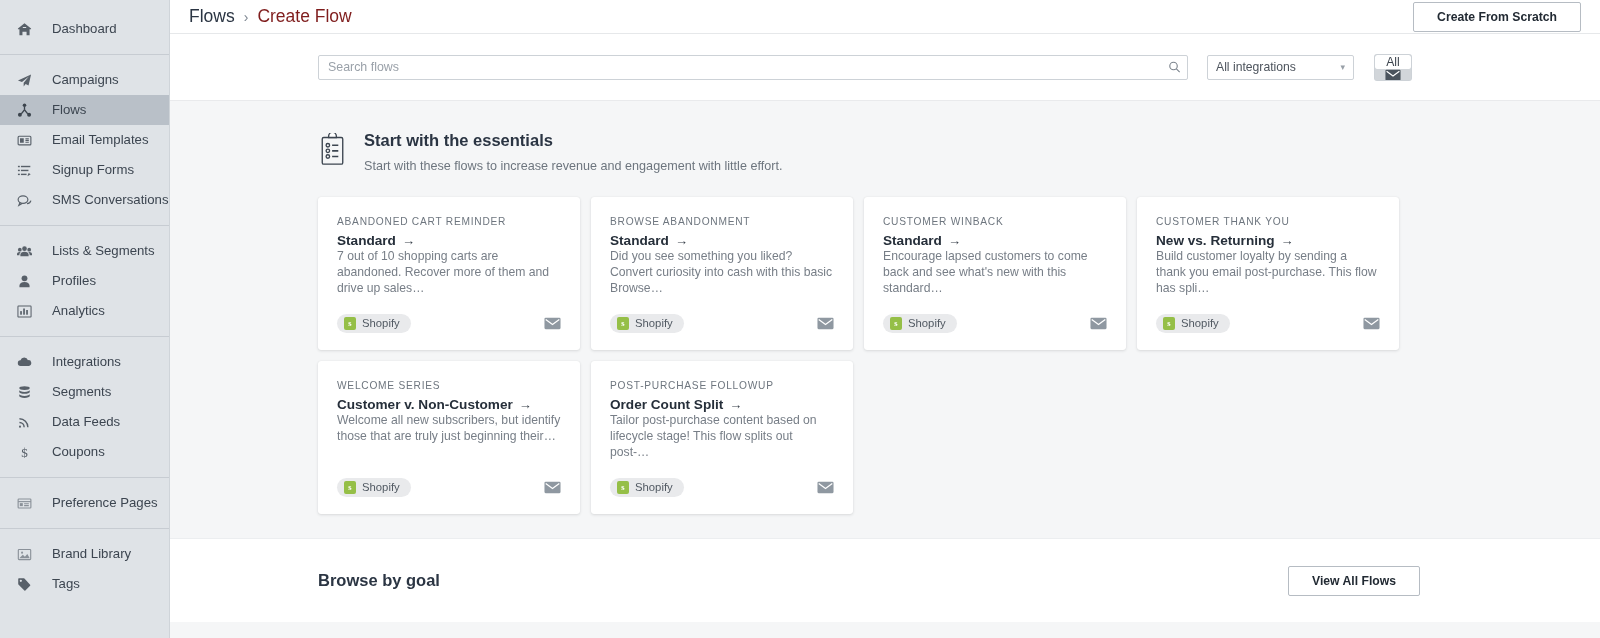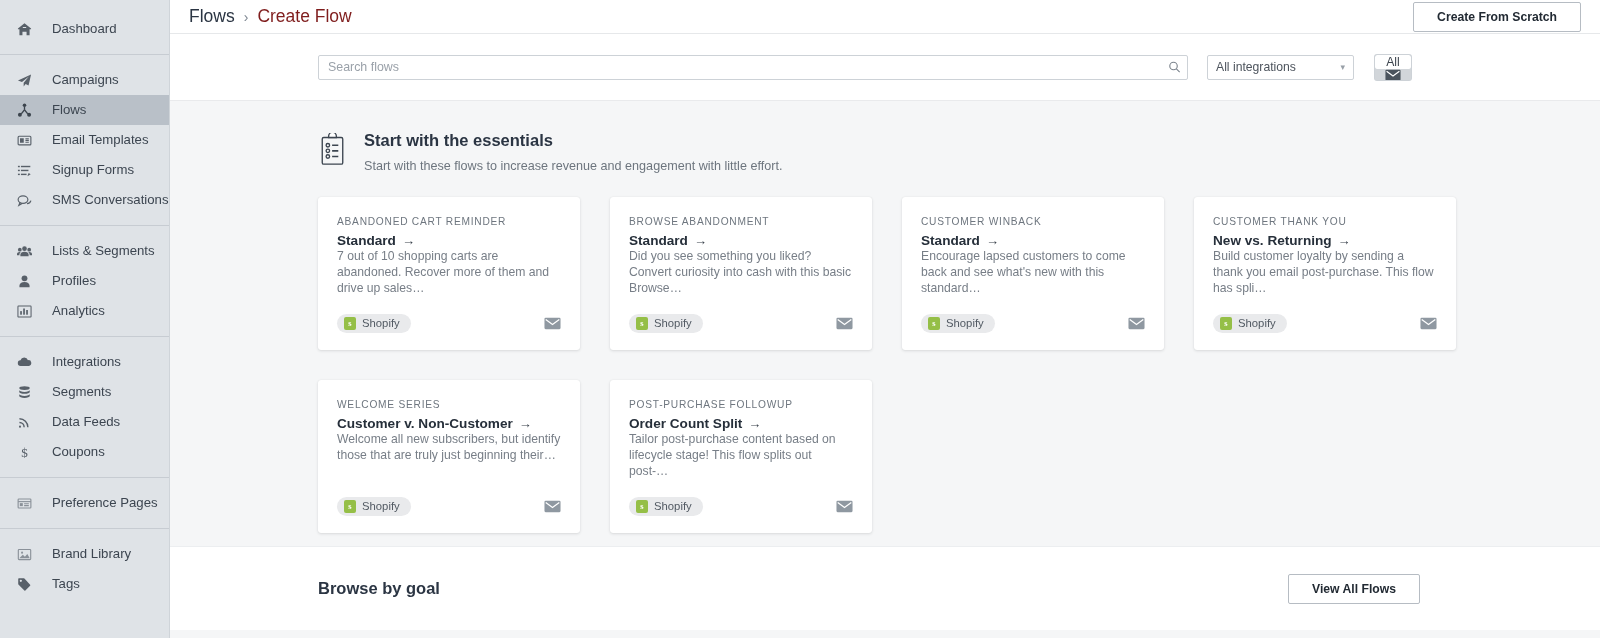--- a/index.html
+++ b/index.html
@@ -118,21 +118,21 @@
   .seg-btn.active { background: #ffffff; box-shadow: 0 0 0 1px #c6ccd2; border-radius: 2px; }
   .seg-btn .env { color: #414a53; display: flex; }
 
   
   .content { flex: 1; background: #f5f6f7; overflow: hidden; position: relative; }
   .section-head { display: flex; align-items: flex-start; padding: 29px 0 0 148px; gap: 17px; }
   .clip-icon { margin-top: 3px; flex: 0 0 auto; }
   .section-title { font-size: 16.5px; font-weight: bold; color: #2b3543; line-height: 1.25; }
   .section-sub { font-size: 12.6px; color: #6d757e; margin-top: 8px; }
 
-  .cards { display: flex; flex-wrap: wrap; gap: 30px; padding: 24px 0 0 148px; width: 1290px; }
+  .cards { display: flex; flex-wrap: wrap; gap: 11px; padding: 24px 0 0 148px; width: 1290px; }
   .card {
     width: 262px; height: 153px;
     background: #fff;
     border-radius: 3px;
     box-shadow: 0 1px 3px rgba(32,40,48,0.13), 0 0 1px rgba(32,40,48,0.10);
     padding: 19px 19px 0 19px;
     display: flex; flex-direction: column;
     cursor: pointer;
     position: relative;
   }
@@ -163,21 +163,21 @@
   .badge-mark {
     width: 12px; height: 13px; border-radius: 2px;
     background: #95bf47;
     display: flex; align-items: center; justify-content: center;
     color: #fff; font-size: 8.5px; font-weight: bold;
     font-family: "Liberation Serif", serif;
   }
   .env-card { color: #8f98a1; display: flex; }
 
   .bottom-band {
-    position: absolute; left: 0; right: 0; bottom: 8px;
+    position: absolute; left: 0; right: 0; bottom: 16px;
     height: 84px; background: #fff;
     border-top: 1px solid #eceef0;
     display: flex; align-items: center;
     padding: 0 180px 0 148px;
     justify-content: space-between;
   }
   .bottom-title { font-size: 16.5px; font-weight: bold; color: #2b3543; }
 </style>
 </head>
 <body>

